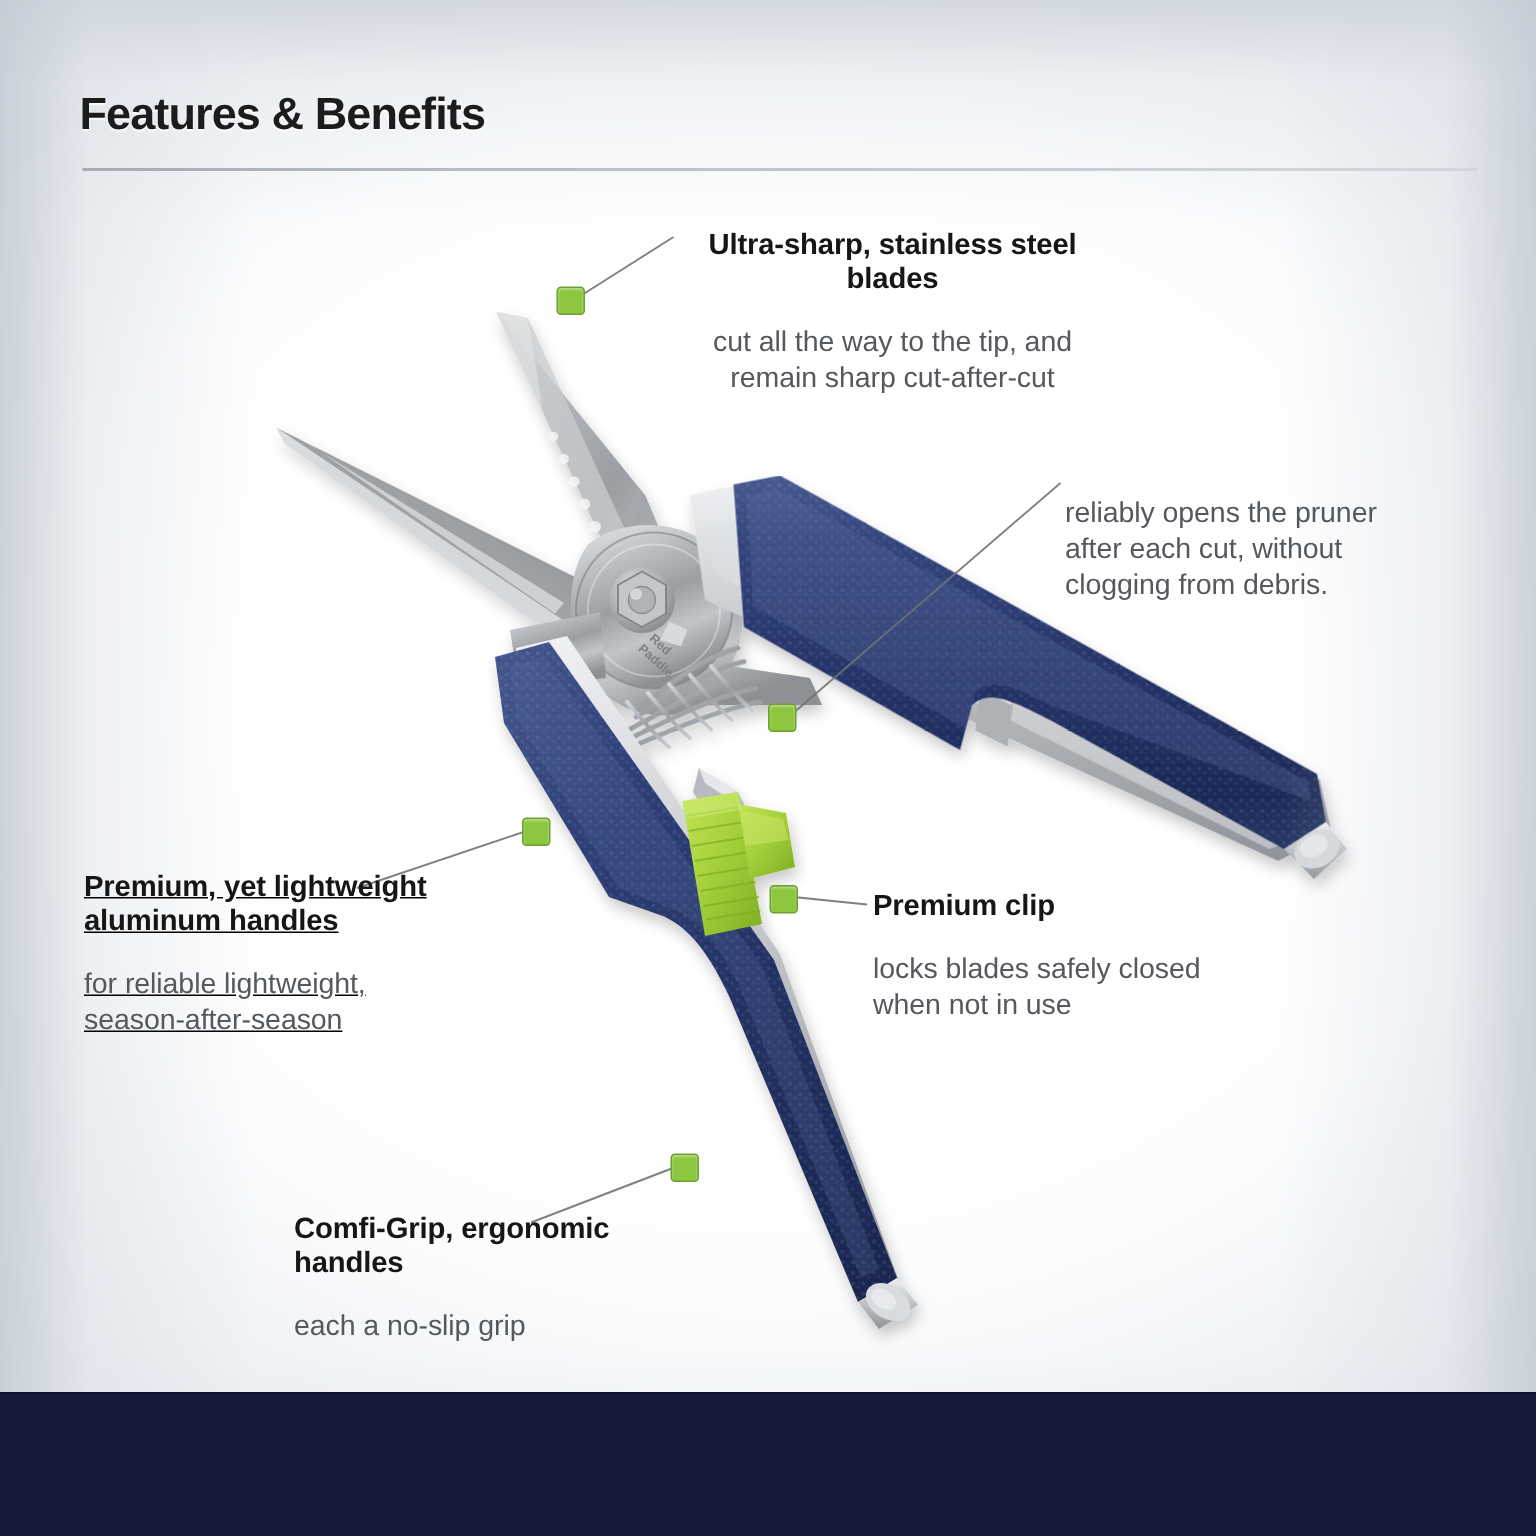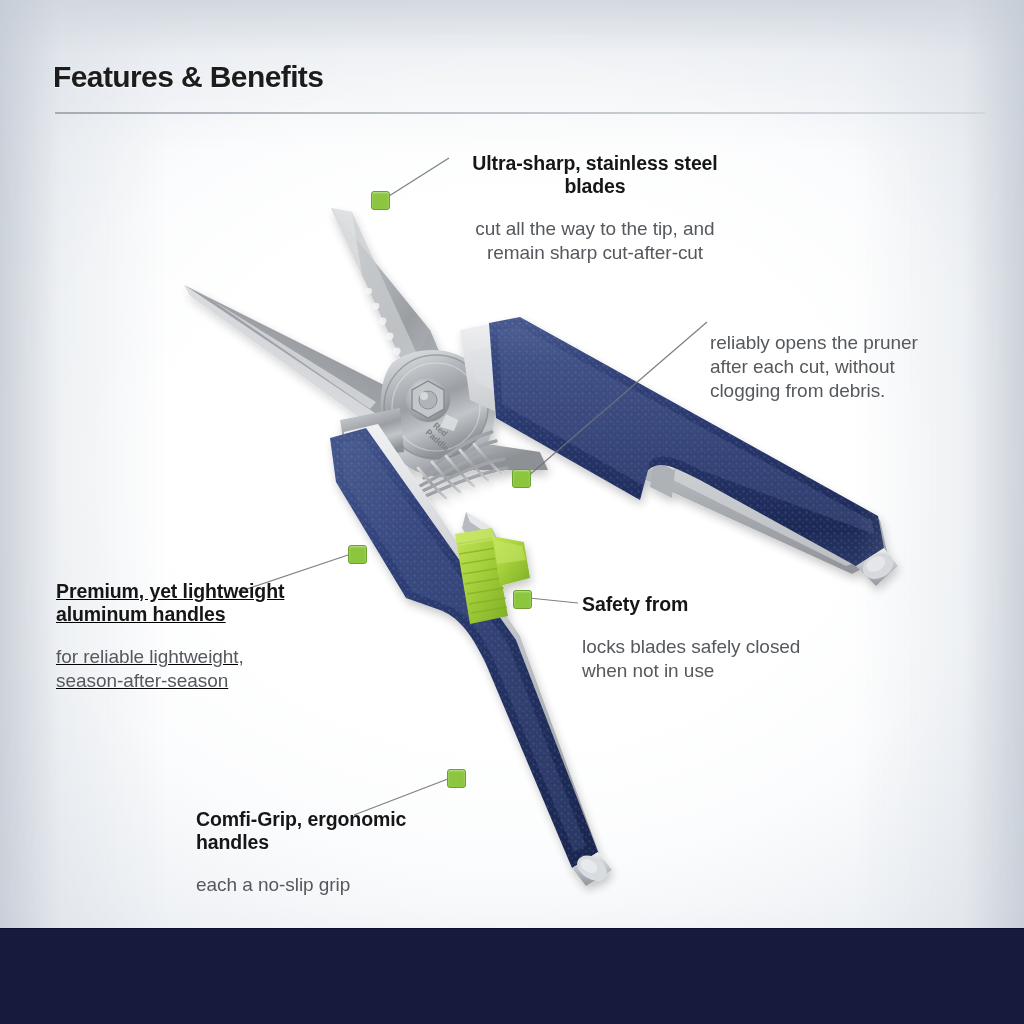--- a/index.html
+++ b/index.html
@@ -306,21 +306,21 @@
   <div class="callout" id="callout-spring">
     <div class="sub">reliably opens the pruner after each cut, without clogging from debris.</div>
   </div>
 
   <div class="callout" id="callout-aluminum">
     <div class="ttl">Premium, yet lightweight aluminum handles</div>
     <div class="sub">for reliable lightweight, season-after-season</div>
   </div>
 
   <div class="callout" id="callout-safety">
-    <div class="ttl">Safety from</div>
+    <div class="ttl">Premium clip</div>
     <div class="sub">locks blades safely closed when not in use</div>
   </div>
 
   <div class="callout" id="callout-comfigrip">
     <div class="ttl">Comfi-Grip, ergonomic handles</div>
     <div class="sub">each a no-slip grip</div>
   </div>
 
   <div id="bottom-band"></div>
 

